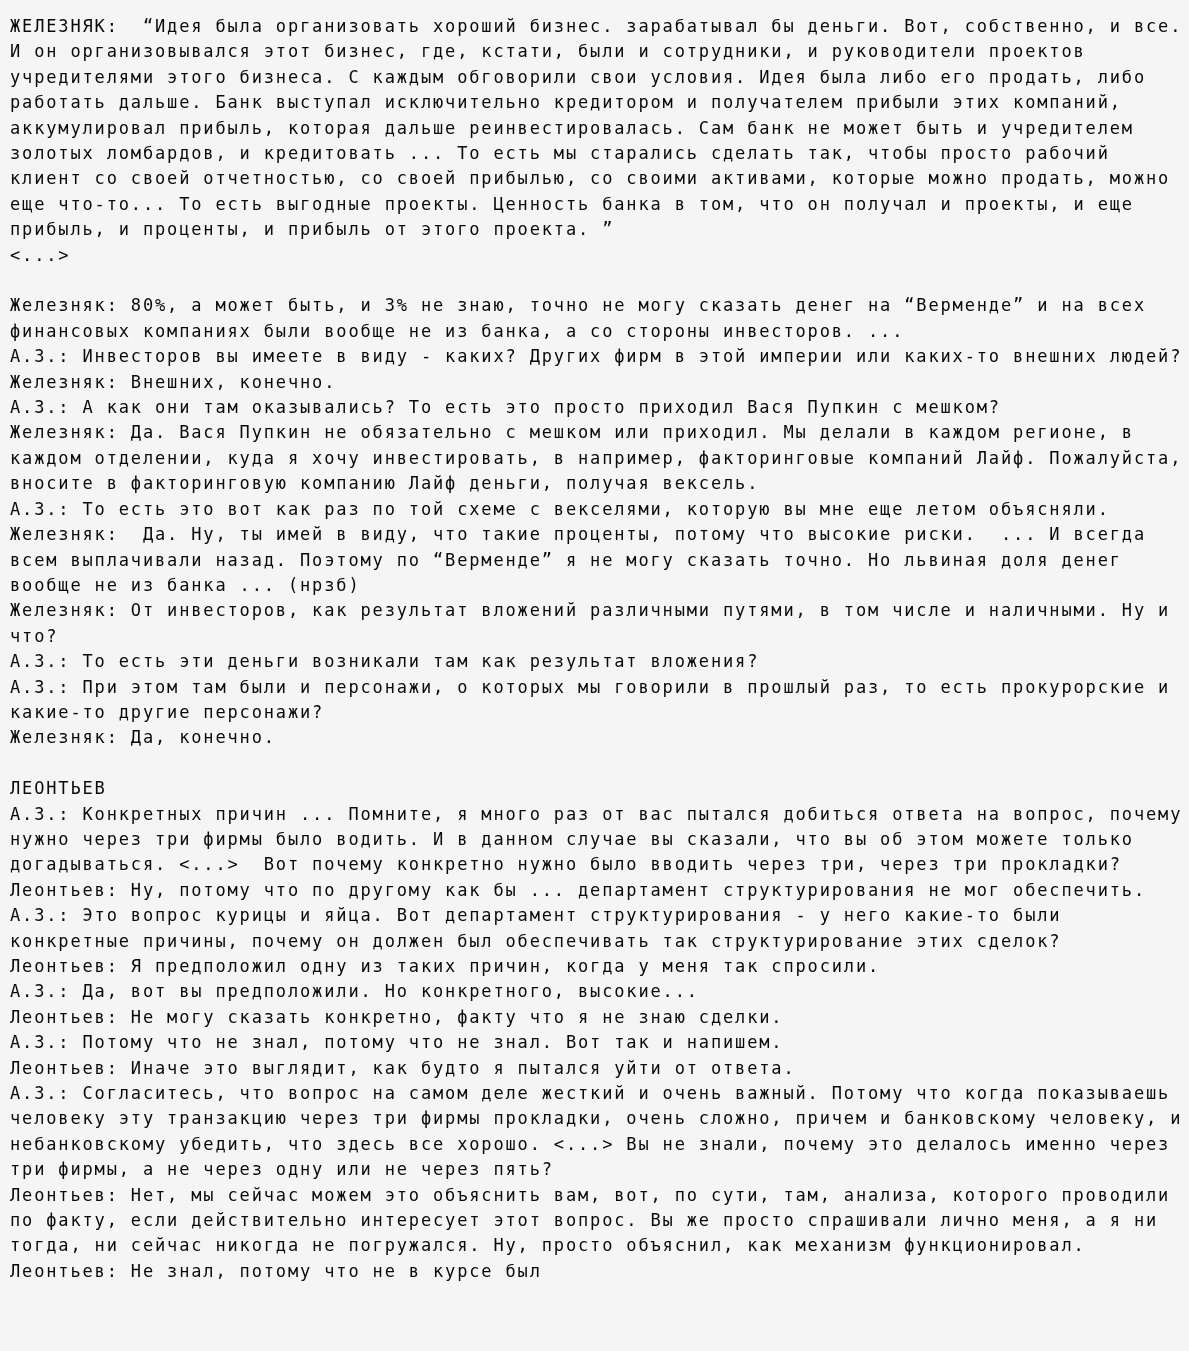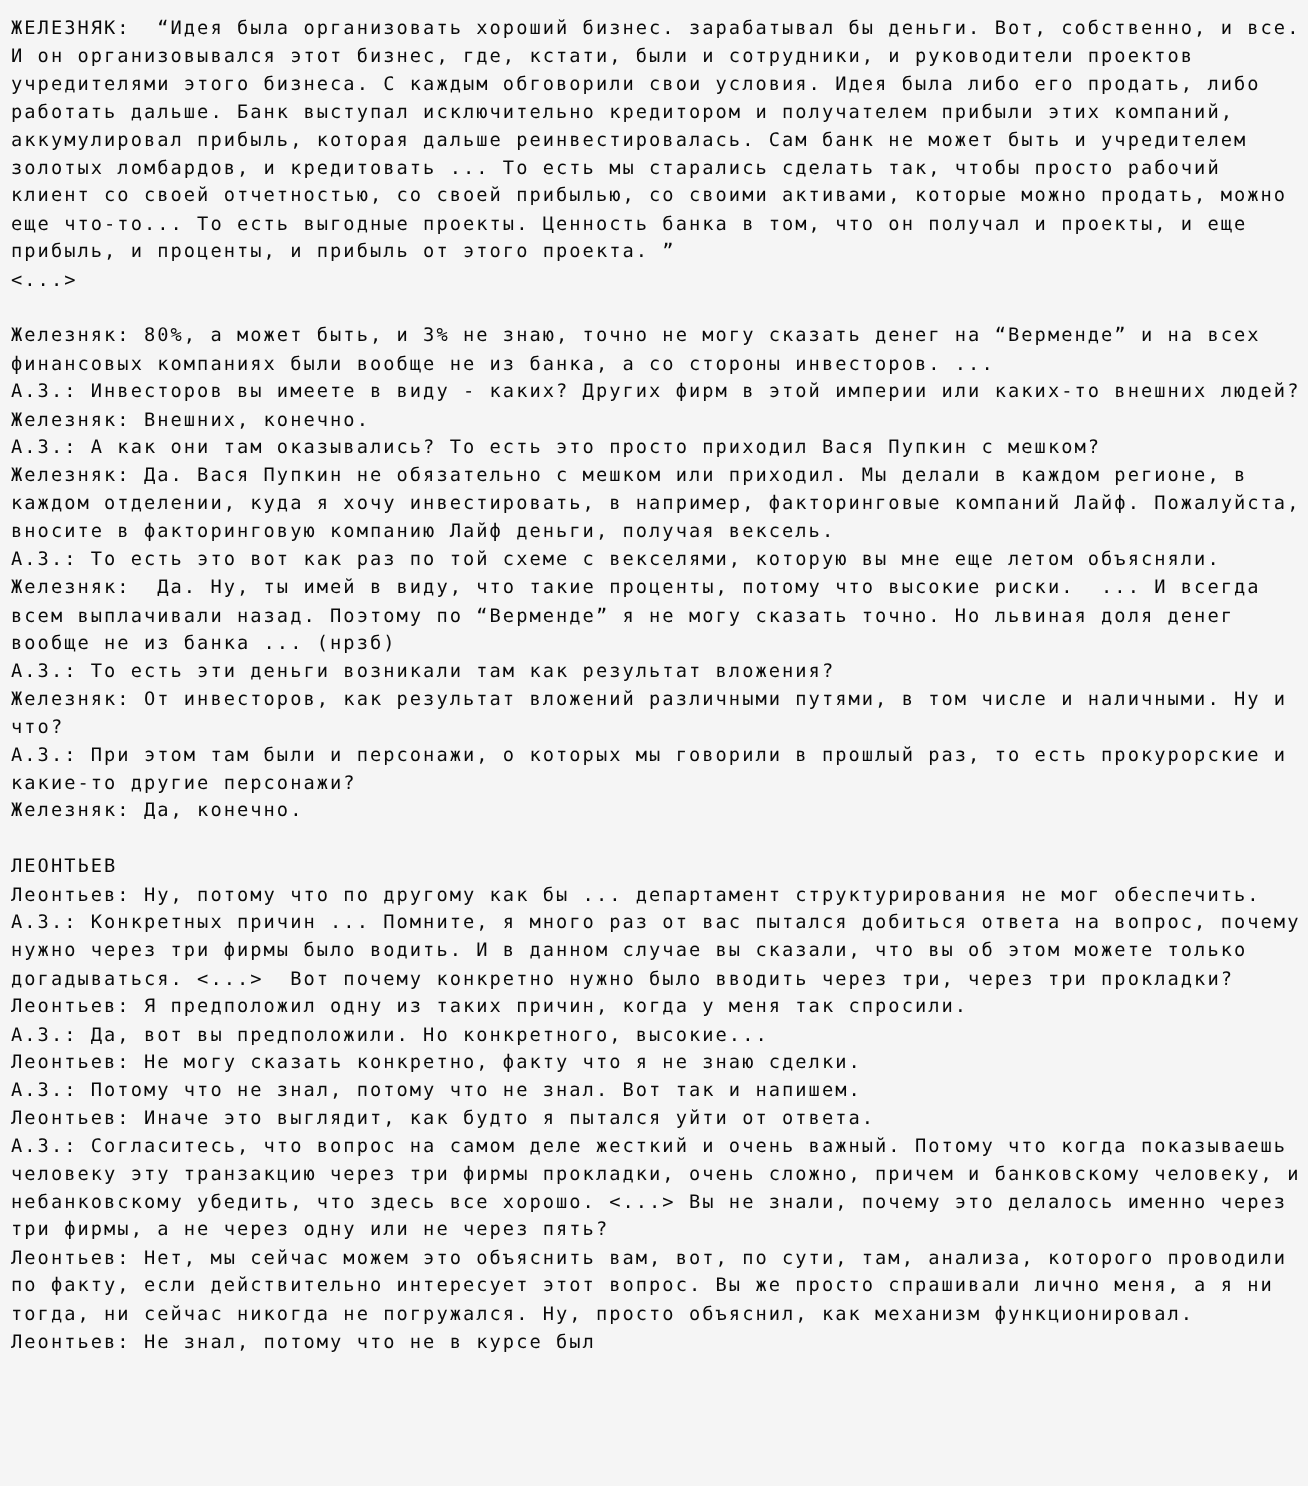--- a/index.html
+++ b/index.html
@@ -38,28 +38,29 @@
     <p class="para">ЖЕЛЕЗНЯК:  “Идея была организовать хороший бизнес. зарабатывал бы деньги. Вот, собственно, и все. И он организовывался этот бизнес, где, кстати, были и сотрудники, и руководители проектов учредителями этого бизнеса. С каждым обговорили свои условия. Идея была либо его продать, либо работать дальше. Банк выступал исключительно кредитором и получателем прибыли этих компаний, аккумулировал прибыль, которая дальше реинвестировалась. Сам банк не может быть и учредителем золотых ломбардов, и кредитовать ... То есть мы старались сделать так, чтобы просто рабочий клиент со своей отчетностью, со своей прибылью, со своими активами, которые можно продать, можно еще что-то... То есть выгодные проекты. Ценность банка в том, что он получал и проекты, и еще прибыль, и проценты, и прибыль от этого проекта. ”</p>
     <p class="para">&lt;...&gt;</p>
     <p class="para"></p>
     <p class="para">Железняк: 80%, а может быть, и 3% не знаю, точно не могу сказать денег на “Верменде” и на всех финансовых компаниях были вообще не из банка, а со стороны инвесторов. ...</p>
     <p class="para">А.З.: Инвесторов вы имеете в виду - каких? Других фирм в этой империи или каких-то внешних людей?</p>
     <p class="para">Железняк: Внешних, конечно.</p>
     <p class="para">А.З.: А как они там оказывались? То есть это просто приходил Вася Пупкин с мешком?</p>
     <p class="para">Железняк: Да. Вася Пупкин не обязательно с мешком или приходил. Мы делали в каждом регионе, в каждом отделении, куда я хочу инвестировать, в например, факторинговые компаний Лайф. Пожалуйста, вносите в факторинговую компанию Лайф деньги, получая вексель.</p>
     <p class="para">А.З.: То есть это вот как раз по той схеме с векселями, которую вы мне еще летом объясняли.</p>
     <p class="para">Железняк:  Да. Ну, ты имей в виду, что такие проценты, потому что высокие риски.  ... И всегда всем выплачивали назад. Поэтому по “Верменде” я не могу сказать точно. Но львиная доля денег вообще не из банка ... (нрзб)</p>
+    <p class="para">Железняк: От инвесторов, как результат вложений различными путями, в том числе и наличными. Ну и что?</p>
     <p class="para">А.З.: То есть эти деньги возникали там как результат вложения?</p>
-    <p class="para">Железняк: От инвесторов, как результат вложений различными путями, в том числе и наличными. Ну и что?</p>
     <p class="para">А.З.: При этом там были и персонажи, о которых мы говорили в прошлый раз, то есть прокурорские и какие-то другие персонажи?</p>
     <p class="para">Железняк: Да, конечно.</p>
     <p class="para"></p>
     <p class="para">ЛЕОНТЬЕВ</p>
+    <p class="para">А.З.: Конкретных причин ... Помните, я много раз от вас пытался добиться ответа на вопрос, почему нужно через три фирмы было водить. И в данном случае вы сказали, что вы об этом можете только догадываться. &lt;...&gt;  Вот почему конкретно нужно было вводить через три, через три прокладки?</p>
     <p class="para">Леонтьев: Ну, потому что по другому как бы ... департамент структурирования не мог обеспечить.</p>
-    <p class="para">А.З.: Конкретных причин ... Помните, я много раз от вас пытался добиться ответа на вопрос, почему нужно через три фирмы было водить. И в данном случае вы сказали, что вы об этом можете только догадываться. &lt;...&gt;  Вот почему конкретно нужно было вводить через три, через три прокладки?</p>
+    <p class="para">А.З.: Это вопрос курицы и яйца. Вот департамент структурирования - у него какие-то были конкретные причины, почему он должен был обеспечивать так структурирование этих сделок?</p>
     <p class="para">Леонтьев: Я предположил одну из таких причин, когда у меня так спросили.</p>
     <p class="para">А.З.: Да, вот вы предположили. Но конкретного, высокие...</p>
     <p class="para">Леонтьев: Не могу сказать конкретно, факту что я не знаю сделки.</p>
     <p class="para">А.З.: Потому что не знал, потому что не знал. Вот так и напишем.</p>
     <p class="para">Леонтьев: Иначе это выглядит, как будто я пытался уйти от ответа.</p>
     <p class="para">А.З.: Согласитесь, что вопрос на самом деле жесткий и очень важный. Потому что когда показываешь человеку эту транзакцию через три фирмы прокладки, очень сложно, причем и банковскому человеку, и небанковскому убедить, что здесь все хорошо. &lt;...&gt; Вы не знали, почему это делалось именно через три фирмы, а не через одну или не через пять?</p>
     <p class="para">Леонтьев: Нет, мы сейчас можем это объяснить вам, вот, по сути, там, анализа, которого проводили по факту, если действительно интересует этот вопрос. Вы же просто спрашивали лично меня, а я ни тогда, ни сейчас никогда не погружался. Ну, просто объяснил, как механизм функционировал.</p>
     <p class="para">Леонтьев: Не знал, потому что не в курсе был</p>
   </main>
 

